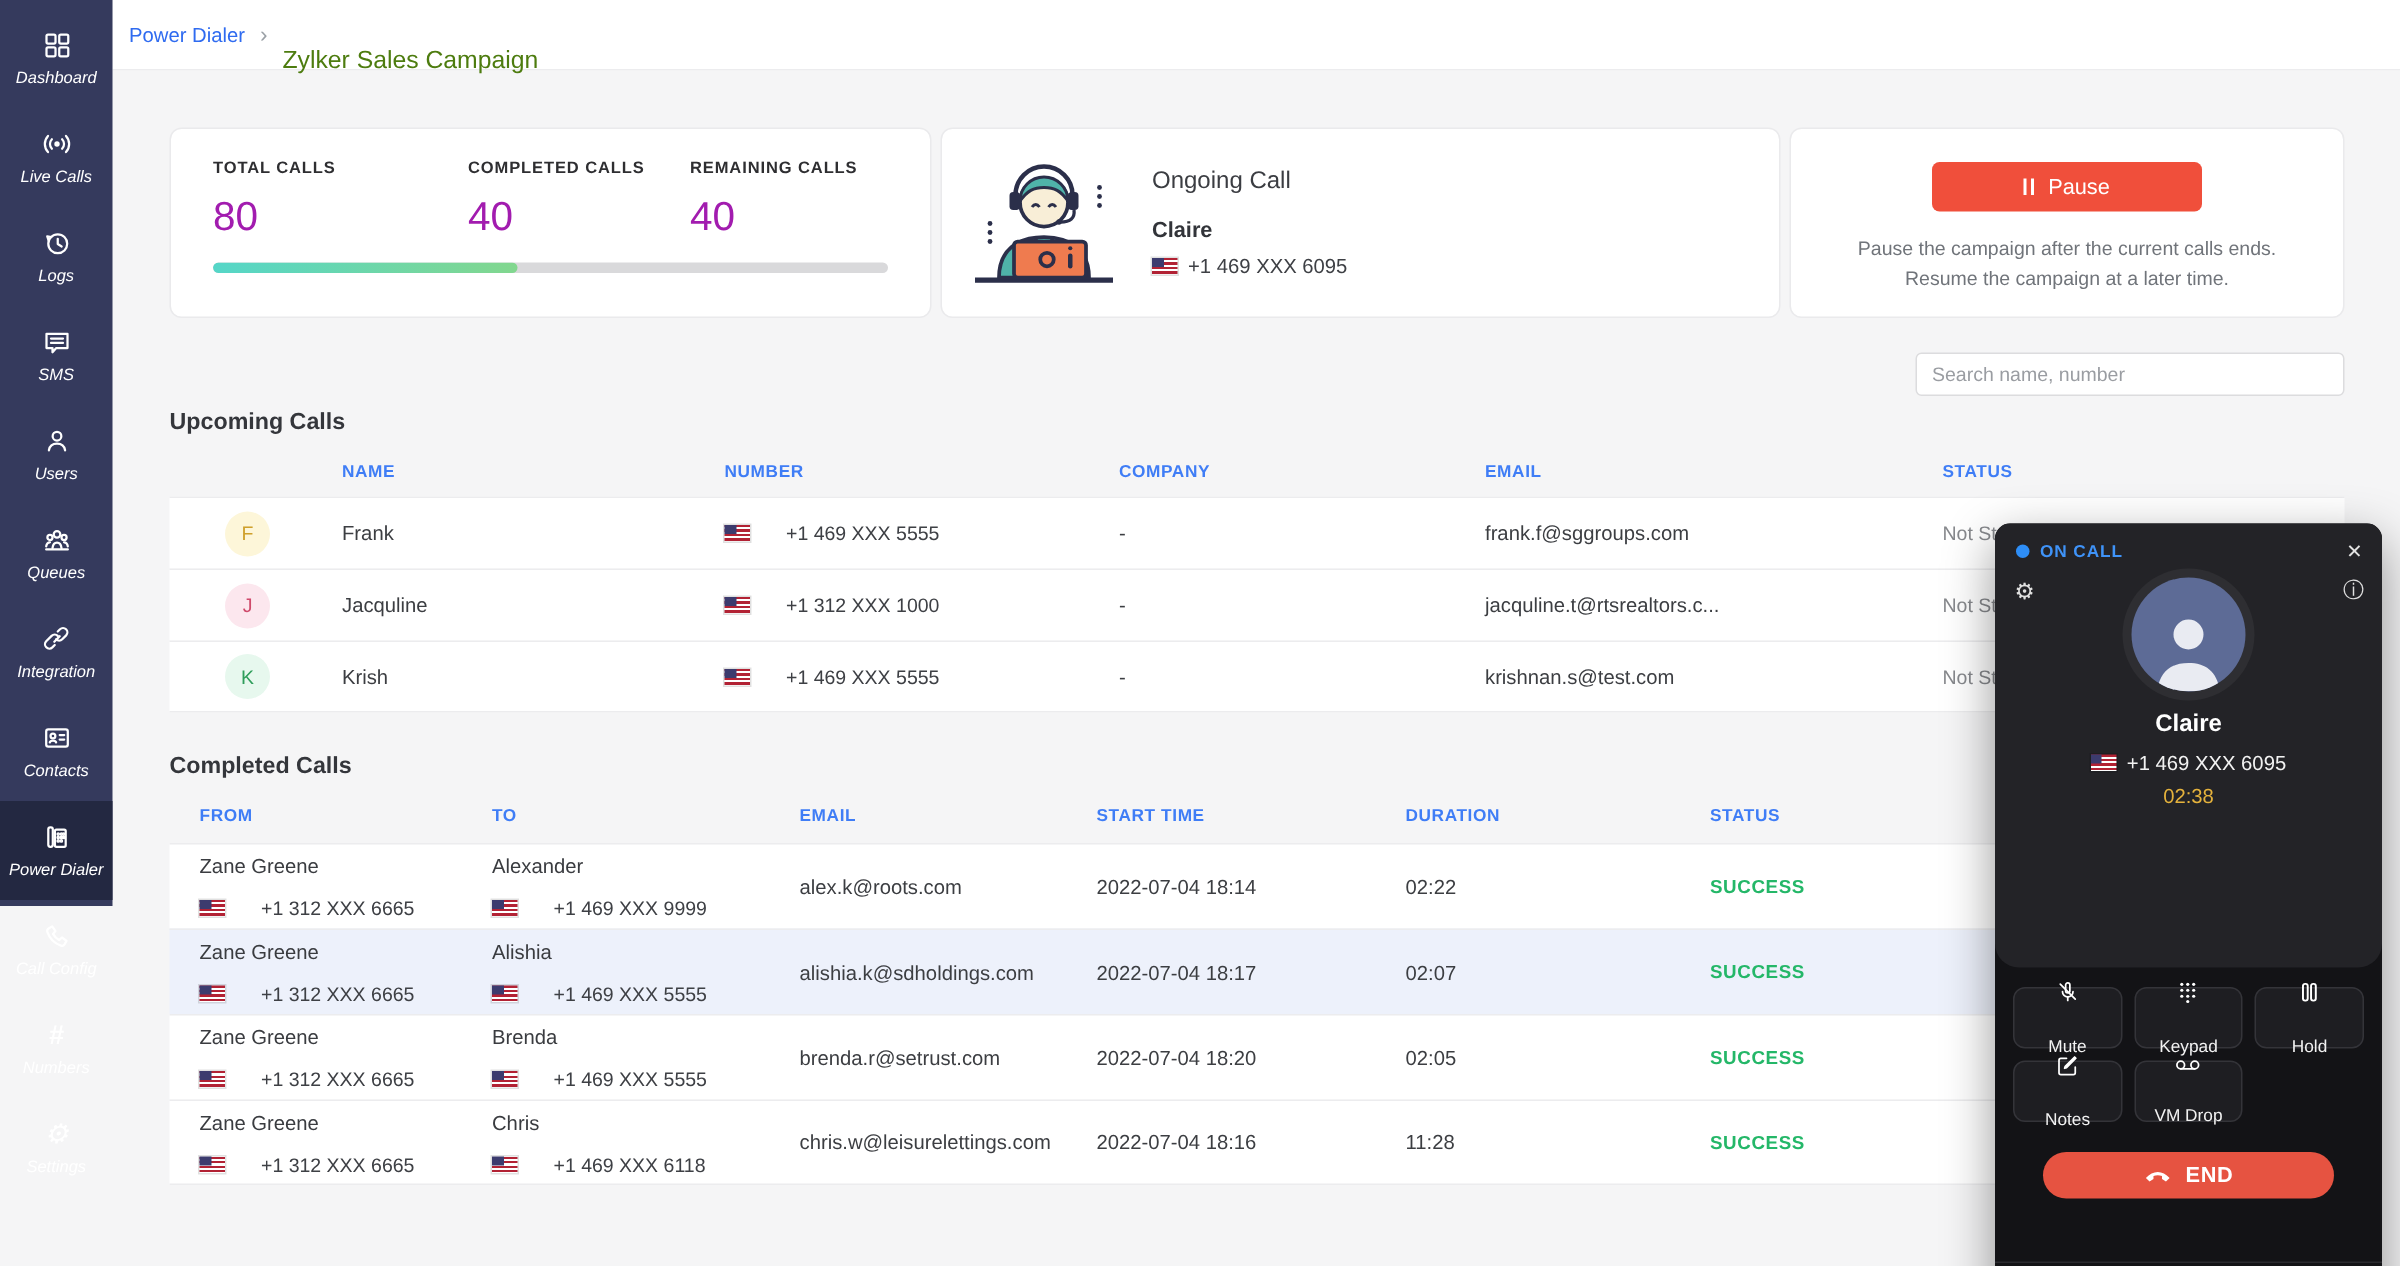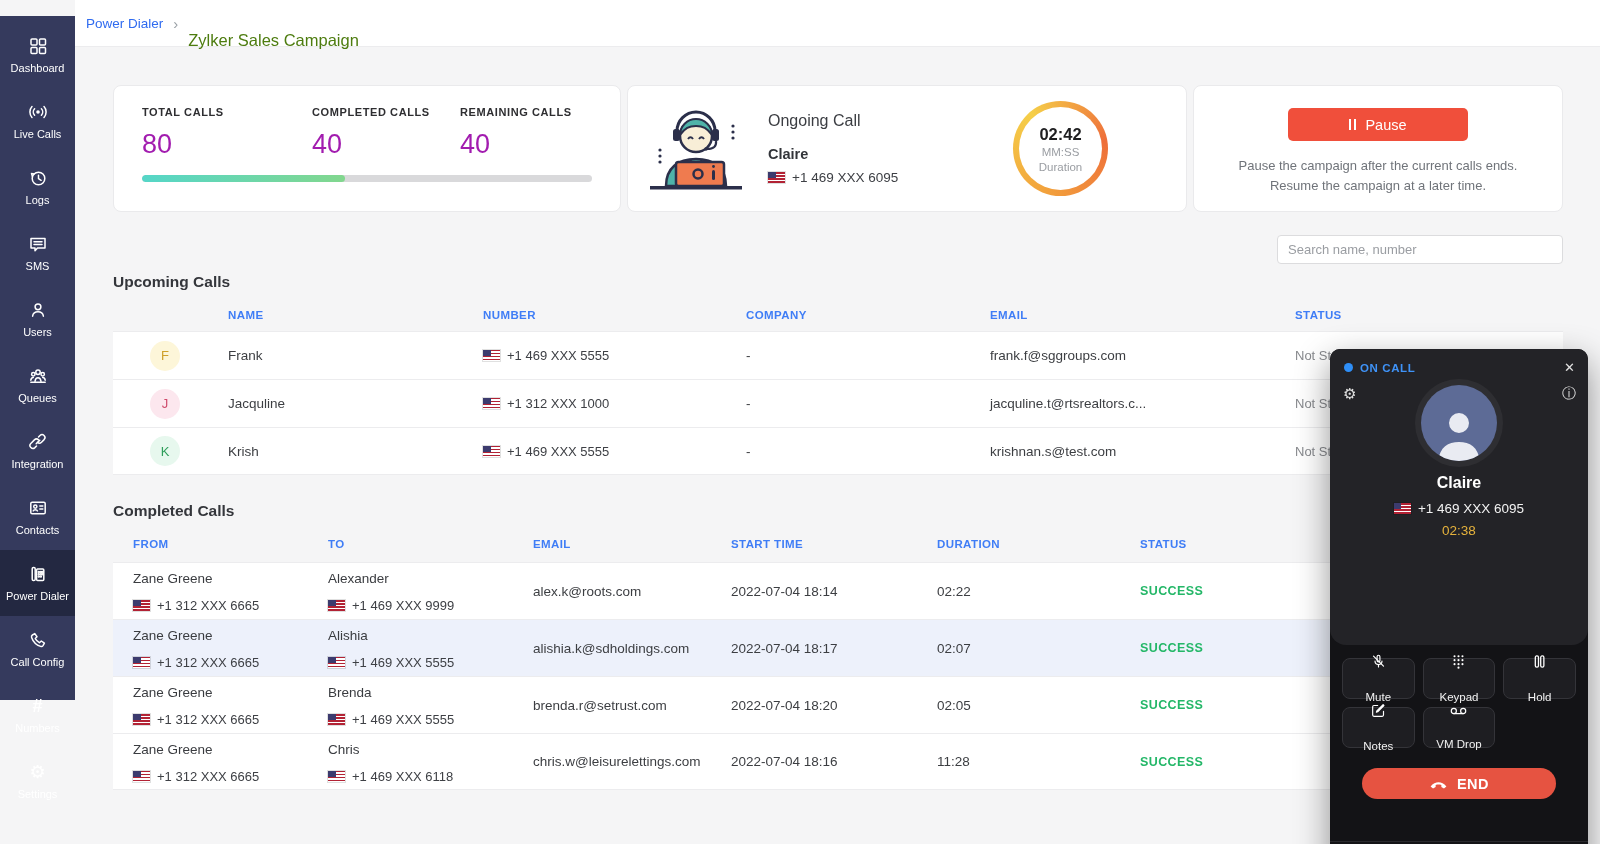--- a/index.html
+++ b/index.html
@@ -1,19 +1,19 @@
 <!DOCTYPE html>
 <html><head>
 <meta charset="utf-8">
 <style>
   * { margin:0; padding:0; box-sizing:border-box; }
   html,body { width:1600px; height:844px; overflow:hidden; font-family:"Liberation Sans", sans-serif; background:#f5f5f6; }
 
   
-  .sidebar { position:fixed; left:0; top:16px; width:75px; height:684px; background:#353a5d; z-index:20; padding-top:6px; }
+  .sidebar { position:fixed; left:0; top:0; width:75px; height:604px; background:#353a5d; z-index:20; padding-top:6px;font-style:italic; }
   .sb-item { height:66px; display:flex; flex-direction:column; align-items:center; justify-content:center; gap:6px; cursor:pointer; }
   .sb-item.active { background:#232841; }
   .sb-label { color:#fff; font-size:11px; }
   .sb-ico { width:20px; height:20px; display:flex; align-items:center; justify-content:center; color:#fff; }
   .sb-ico svg { stroke:#fff; fill:none; stroke-width:1.5; stroke-linecap:round; stroke-linejoin:round; }
   .glyph { color:#fff; font-size:18px; line-height:20px; }
 
   
   .main { margin-left:75px; }
   .topbar { height:47px; background:#fff; border-bottom:1px solid #ececee; display:flex; align-items:center; padding-left:11px; }
@@ -61,21 +61,21 @@
   .t-upcoming { margin-top:9px; }
   .t-completed { margin-top:27px; }
 
   .up-head, .up-row { display:grid; grid-template-columns:115px 255px 263px 244px 305px 1fr; align-items:center; }
   .up-head { height:33px; margin-top:7px; }
   .th { font-size:11.5px; font-weight:700; letter-spacing:.4px; color:#3f7df6; }
   .up-row { height:48px; background:#fff; border-top:1px solid #ececee; }
   .up-row:last-child { border-bottom:1px solid #ececee; }
   .avatar { width:30px; height:30px; margin-left:37px; border-radius:50%; display:flex; align-items:center; justify-content:center; font-size:13px; }
   .cell { font-size:13.5px; color:#3c3e42; }
-  .num-cell { display:flex; align-items:center; gap:7px; font-size:13px; color:#3e4045; }
+  .num-cell { display:flex; align-items:center; gap:24px; font-size:13px; color:#3e4045; }
   .status-gray { font-size:13px; color:#87898d; }
 
   .cp-head, .cp-row { display:grid; grid-template-columns:195px 205px 198px 206px 203px 1fr; align-items:center; padding-left:20px; }
   .cp-head { height:36px; margin-top:6px; }
   .cp-row { height:57px; background:#fff; border-top:1px solid #ececee; }
   .cp-row:last-child { border-bottom:1px solid #ececee; }
   .cp-row.hl { background:#edf1fb; }
   .p-name { font-size:13.5px; color:#3a3c40; }
   .p-sub { margin-top:11px;align-items:center; }
   .success { font-size:12.5px; font-weight:700; letter-spacing:.4px; color:#24b768; }
@@ -296,27 +296,20 @@
           </svg>
         </span>
         <div class="og-text">
           <div class="og-title">Ongoing Call</div>
           <div class="og-name">Claire</div>
           <div class="og-number">
             <span class="flag"></span>
             <span>+1 469 XXX 6095</span>
           </div>
         </div>
-        <div class="timer-ring">
-          <div class="timer-inner">
-            <div class="timer-value">02:42</div>
-            <div class="timer-format">MM:SS</div>
-            <div class="timer-caption">Duration</div>
-          </div>
-        </div>
       </section>
 
       <section class="card card-pause">
         <button class="pause-btn">
           <span class="pause-ic"></span>
           <span>Pause</span>
         </button>
         <div class="pause-desc">
           <div>Pause the campaign after the current calls ends.</div>
           <div>Resume the campaign at a later time.</div>

